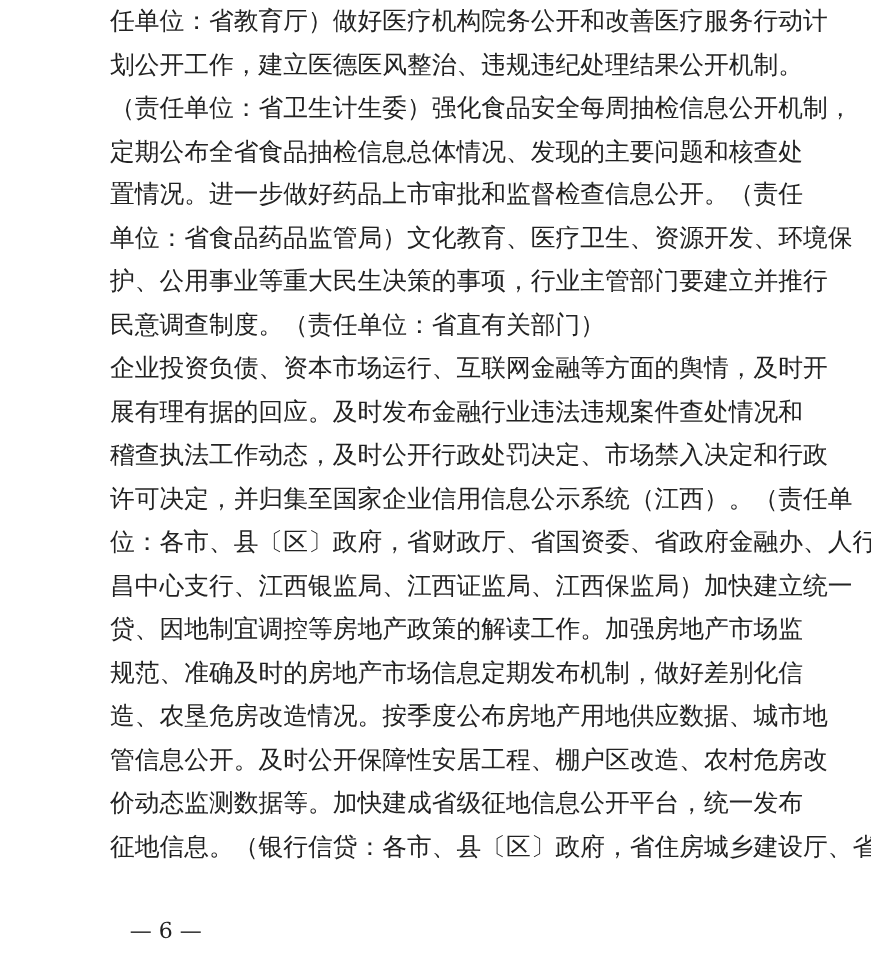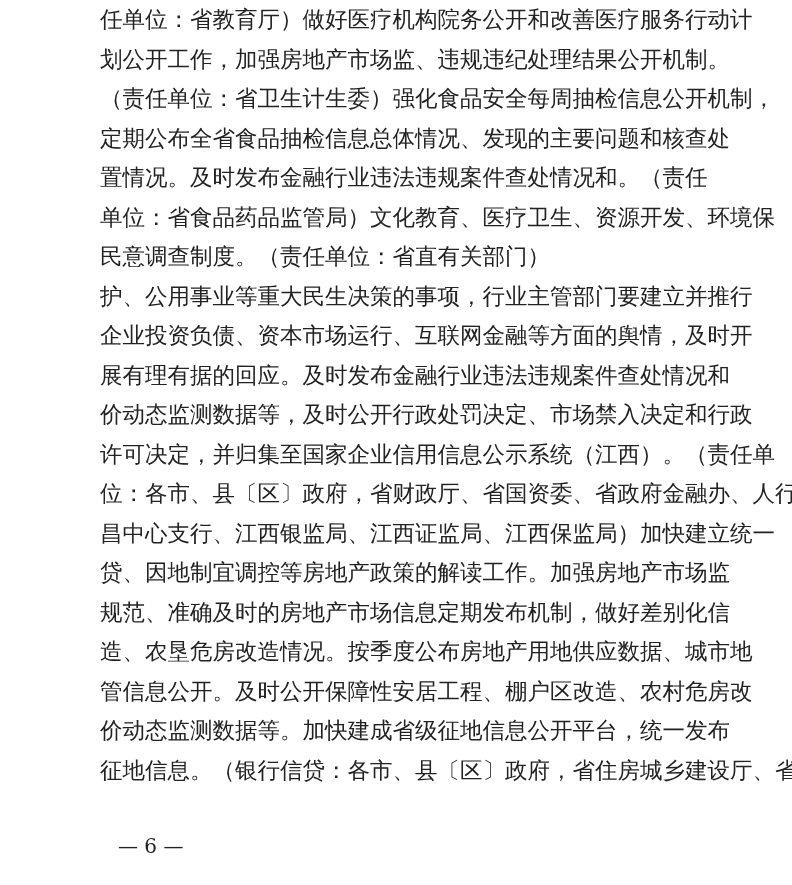--- a/index.html
+++ b/index.html
@@ -47,33 +47,33 @@
   }
 </style>
 </head>
 <body>
 
 <div class="page">
   <div class="text-block">
 
     <div>
       <span class="line">任单位：省教育厅）做好医疗机构院务公开和改善医疗服务行动计</span>
-      <span class="line">划公开工作，加强房地产市场监、违规违纪处理结果公开机制。</span>
+      <span class="line">划公开工作，建立医德医风整治、违规违纪处理结果公开机制。</span>
       <span class="line">（责任单位：省卫生计生委）强化食品安全每周抽检信息公开机制，</span>
       <span class="line">定期公布全省食品抽检信息总体情况、发现的主要问题和核查处</span>
-      <span class="line">置情况。及时发布金融行业违法违规案件查处情况和。（责任</span>
+      <span class="line">置情况。进一步做好药品上市审批和监督检查信息公开。（责任</span>
       <span class="line">单位：省食品药品监管局）文化教育、医疗卫生、资源开发、环境保</span>
+      <span class="line">护、公用事业等重大民生决策的事项，行业主管部门要建立并推行</span>
       <span class="line last">民意调查制度。（责任单位：省直有关部门）</span>
-      <span class="line">护、公用事业等重大民生决策的事项，行业主管部门要建立并推行</span>
     </div>
 
     <div>
       <span class="line">企业投资负债、资本市场运行、互联网金融等方面的舆情，及时开</span>
       <span class="line">展有理有据的回应。及时发布金融行业违法违规案件查处情况和</span>
-      <span class="line">价动态监测数据等，及时公开行政处罚决定、市场禁入决定和行政</span>
+      <span class="line">稽查执法工作动态，及时公开行政处罚决定、市场禁入决定和行政</span>
       <span class="line">许可决定，并归集至国家企业信用信息公示系统（江西）。（责任单</span>
       <span class="line">位：各市、县〔区〕政府，省财政厅、省国资委、省政府金融办、人行南</span>
       <span class="line">昌中心支行、江西银监局、江西证监局、江西保监局）加快建立统一</span>
       <span class="line">贷、因地制宜调控等房地产政策的解读工作。加强房地产市场监</span>
       <span class="line">规范、准确及时的房地产市场信息定期发布机制，做好差别化信</span>
       <span class="line">造、农垦危房改造情况。按季度公布房地产用地供应数据、城市地</span>
       <span class="line">管信息公开。及时公开保障性安居工程、棚户区改造、农村危房改</span>
       <span class="line">价动态监测数据等。加快建成省级征地信息公开平台，统一发布</span>
       <span class="line">征地信息。（银行信贷：各市、县〔区〕政府，省住房城乡建设厅、省</span>
     </div>

